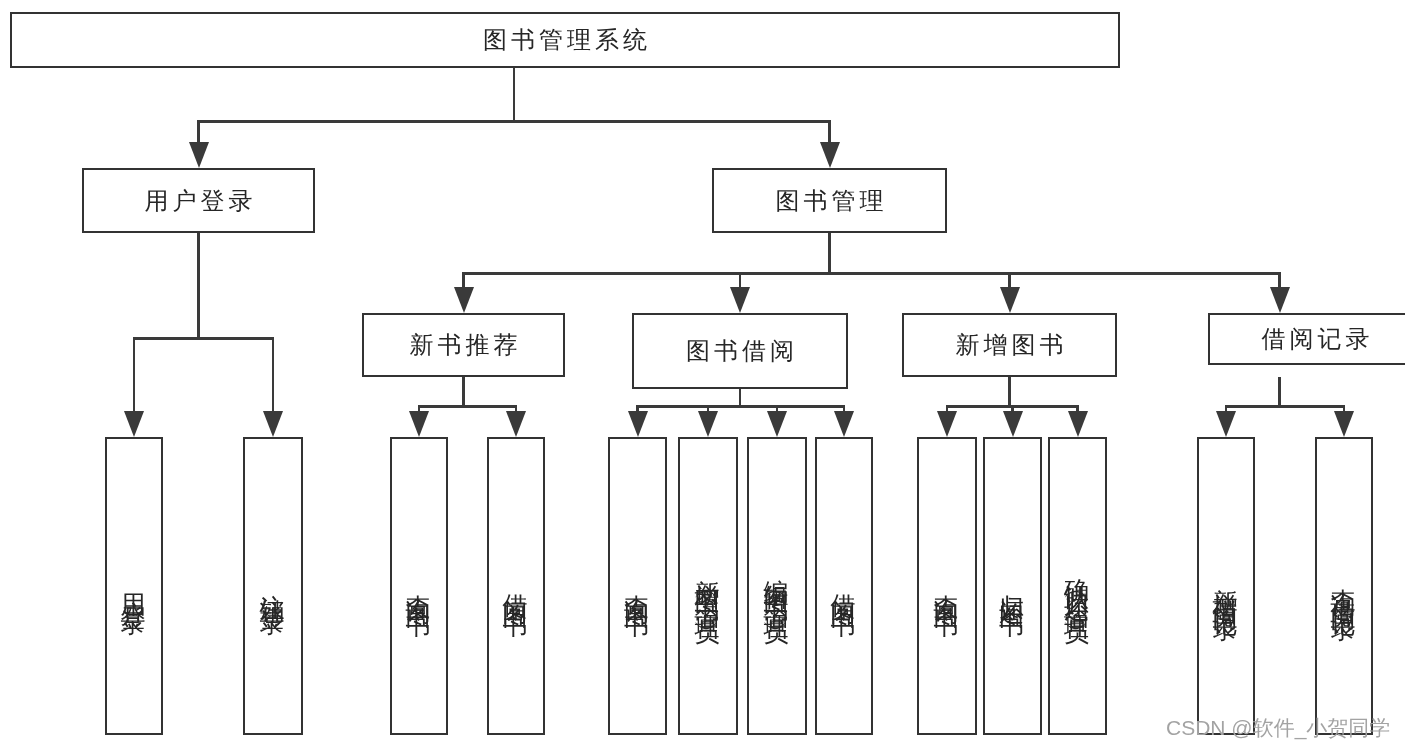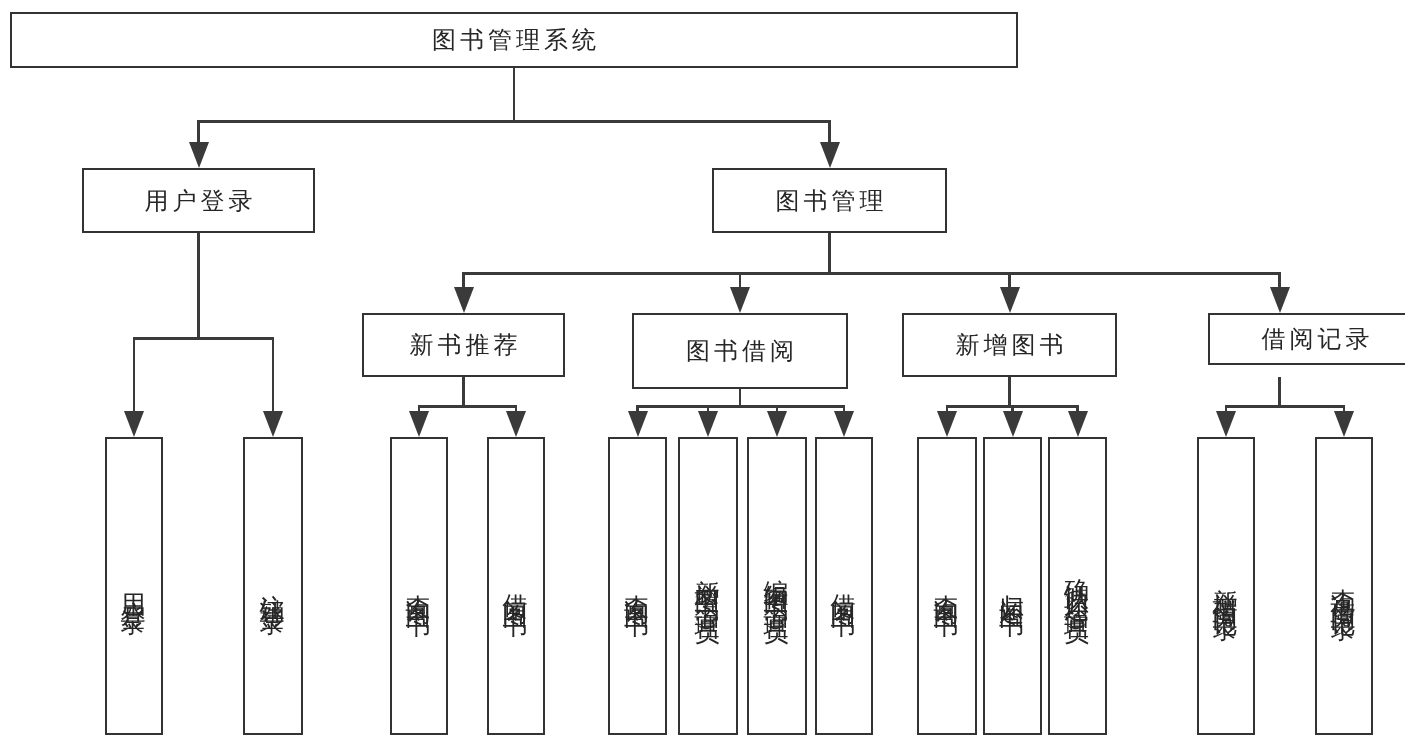--- a/index.html
+++ b/index.html
@@ -114,21 +114,21 @@
   <div class="arrow" style="left:1002.5px;top:411px"></div>
   <div class="arrow" style="left:1067.5px;top:411px"></div>
 
   <div class="vline" style="left:1278.25px;top:377px;height:28px"></div>
   <div class="hline" style="left:1224.75px;top:405px;width:119.5px"></div>
   <div class="vline" style="left:1224.75px;top:405px;height:8px"></div>
   <div class="vline" style="left:1342.75px;top:405px;height:8px"></div>
   <div class="arrow" style="left:1216px;top:411px"></div>
   <div class="arrow" style="left:1334px;top:411px"></div>
 
-  <div class="box" style="left:10px;top:12px;width:1008px;height:56px">
+  <div class="box" style="left:10px;top:12px;width:1110px;height:56px">
     <span class="hlabel">图书管理系统</span>
   </div>
 
   <div class="box" style="left:82px;top:168px;width:233px;height:65px">
     <span class="hlabel">用户登录</span>
   </div>
   <div class="box" style="left:362px;top:313px;width:203px;height:64px">
     <span class="hlabel">新书推荐</span>
   </div>
 
@@ -182,14 +182,15 @@
     <span class="vlabel">确认归还（管理员）</span>
   </div>
 
   <div class="box" style="left:1197px;top:437px;width:58px;height:298px">
     <span class="vlabel">新增借阅记录</span>
   </div>
   <div class="box" style="left:1315px;top:437px;width:58px;height:298px">
     <span class="vlabel">查询借阅记录</span>
   </div>
 
+  <div class="watermark">CSDN @软件_小贺同学</div>
 
 </div>
 
 </body></html>

